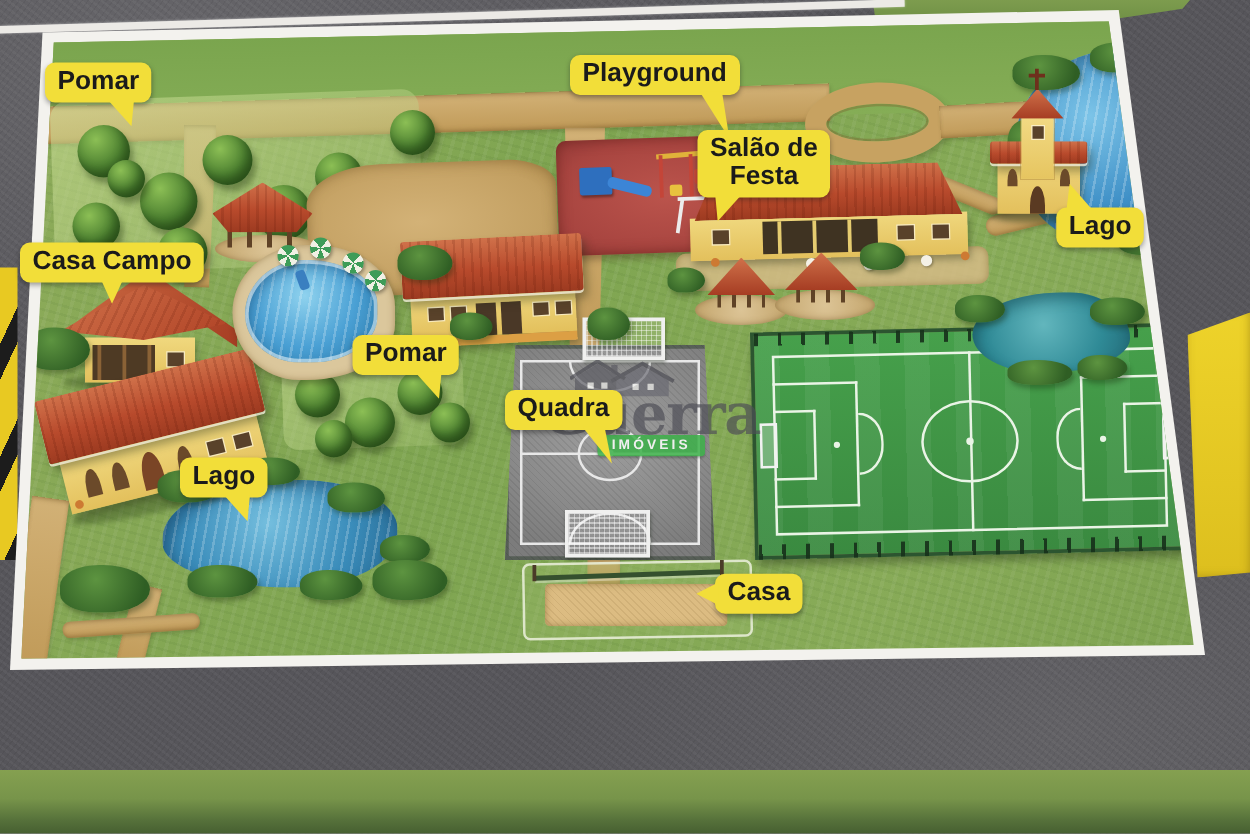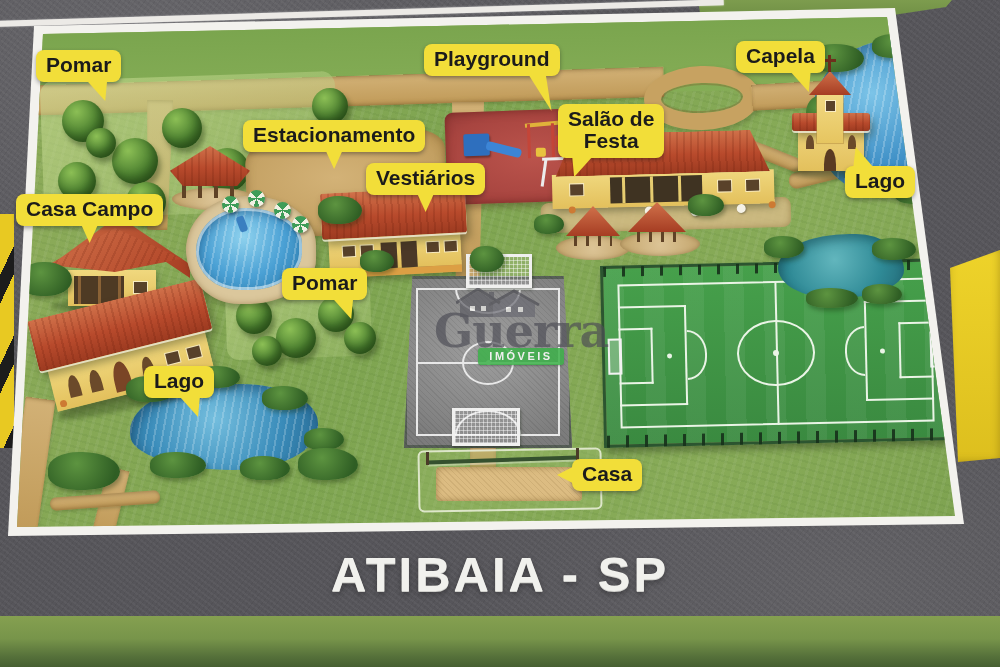--- a/index.html
+++ b/index.html
@@ -335,56 +335,47 @@
       <rect x="62" y="19" width="5" height="5" fill="#f0f0ec"></rect>
     </svg>
     <div id="wm-brand" style="position:absolute;left:6px;top:28px;">Guerra</div>
     <div id="wm-badge">IMÓVEIS</div>
   </div>
 
   <div class="lbl" style="left:36px;top:50px;">
       <span>Pomar</span>
       <i class="tail tv-dr"></i>
     </div>
-  <div class="lbl" style="left:243px;top:120px;">
-      <span>Estacionamento</span>
-      <i class="tail tv-d"></i>
-    </div>
-  <div class="lbl" style="left:424px;top:44px;">
+  <div class="lbl" style="left:456px;top:44px;">
       <span>Playground</span>
       <i class="tail tv-dr-long"></i>
-    </div>
-  <div class="lbl" style="left:736px;top:41px;">
-      <span>Capela</span>
-      <i class="tail tv-dr"></i>
     </div>
   <div class="lbl" style="left:558px;top:104px;">
       <span>Salão de</span>
       <span>Festa</span>
       <i class="tail tv-dl"></i>
     </div>
   <div class="lbl" style="left:845px;top:166px;">
       <span>Lago</span>
       <i class="tail tv-ul"></i>
     </div>
   <div class="lbl" style="left:16px;top:194px;">
       <span>Casa Campo</span>
       <i class="tail tv-d"></i>
     </div>
-  <div class="lbl" style="left:366px;top:163px;">
-      <span>Vestiários</span>
-      <i class="tail tv-d"></i>
-    </div>
   <div class="lbl" style="left:282px;top:268px;">
       <span>Pomar</span>
       <i class="tail tv-dr"></i>
     </div>
+  <div class="lbl" style="left:404px;top:312px;">
+      <span>Quadra</span>
+      <i class="tail tv-dr-long" style="height:30px;bottom:-27px;"></i>
+    </div>
   <div class="lbl" style="left:144px;top:366px;">
       <span>Lago</span>
       <i class="tail tv-dr"></i>
     </div>
   <div class="lbl" style="left:572px;top:459px;">
       <span>Casa</span>
       <i class="tail tv-l"></i>
     </div>
 
-  <div id="title">ATIBAIA - SP</div>
 </div>
 
 </body></html>

